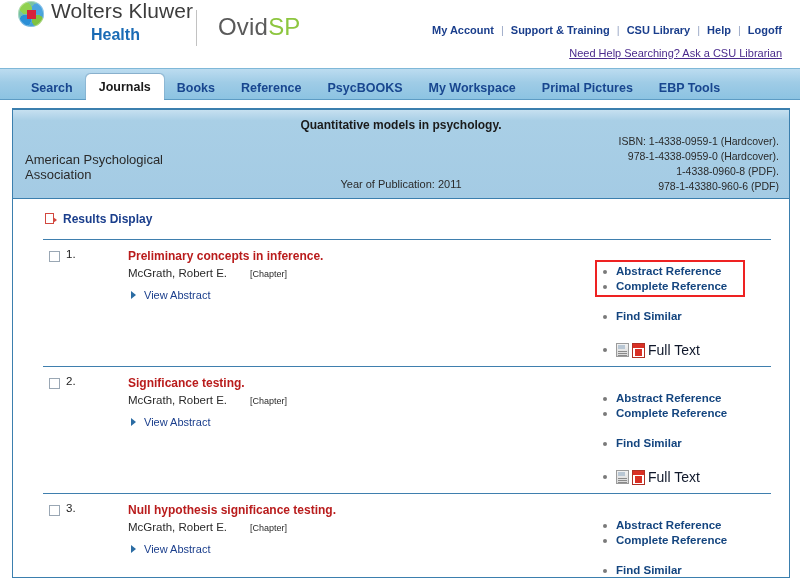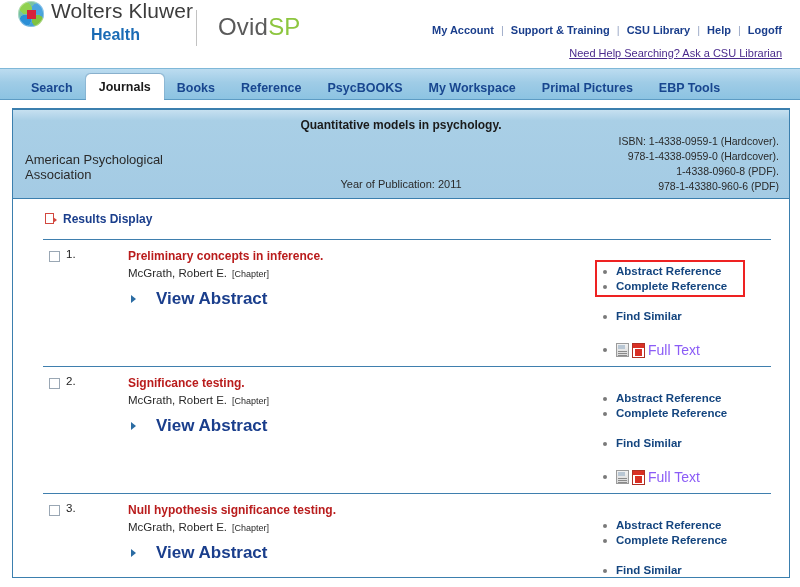--- a/index.html
+++ b/index.html
@@ -296,41 +296,40 @@
   }
   .r-authorline {
     margin-top: 2px;
     font-size: 11.5px;
     color: #2a2a2a;
     line-height: 14px;
   }
   .r-type {
     font-size: 9px;
     color: #2a2a2a;
-    margin-left: 5px;
+    margin-left: 23px;
   }
   .r-abstract {
     margin-top: 8px;
     display: flex;
     align-items: center;
     margin-left: 3px;
   }
   .tri {
     width: 0; height: 0;
     border-left: 5px solid #2b6ca3;
     border-top: 4px solid transparent;
     border-bottom: 4px solid transparent;
     margin-right: 8px;
   }
   .r-abstract .lbl {
-    font-size: 17px;
-    font-weight: bold;
+    font-size: 11px;
+    font-weight: normal;
     color: #1a3e8c;
     cursor: pointer;
-    margin-left: 12px;
   }
 
   .r-side {
     position: absolute;
     right: 10px;
     top: 24px;
     width: 160px;
   }
   .side-group { position: relative; }
   .side-item {
@@ -416,21 +415,21 @@
   }
   .ic-pdf::after {
     content: "";
     position: absolute;
     left: 2px; top: 5px;
     width: 7px; height: 7px;
     background: #d93025;
   }
   .fulltext-label {
     font-size: 14px;
-    color: #8b5cf6;
+    color: #0f172a;
     white-space: nowrap;
   }
 </style>
 </head>
 <body>
 
 <div class="masthead">
   <div class="logo-block">
     <div class="globe"></div>
     <div class="wk-text">

